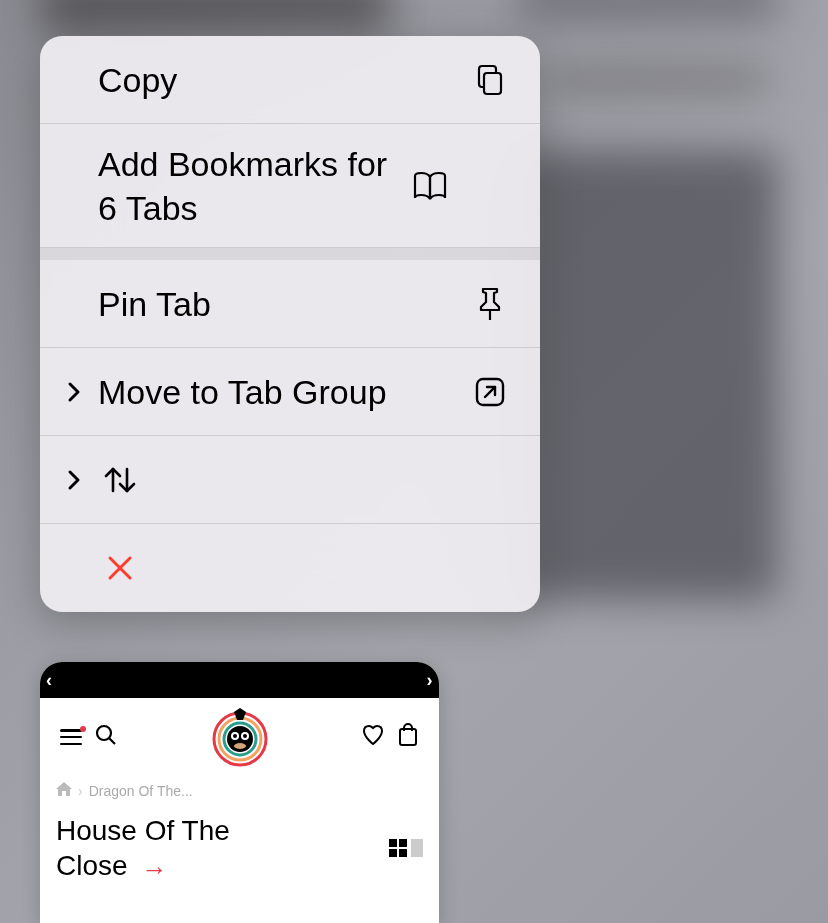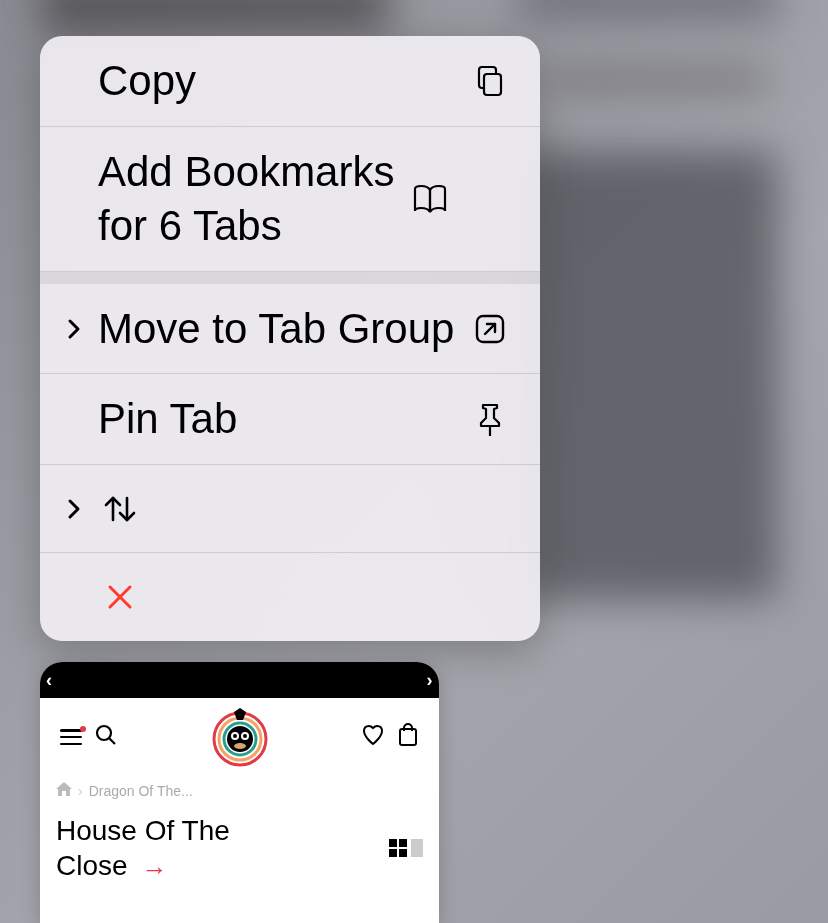--- a/index.html
+++ b/index.html
@@ -68,21 +68,21 @@
       width: 32px;
       display: flex;
       align-items: center;
       justify-content: flex-start;
       flex-shrink: 0;
       margin-left: -4px;
     }
     
     .menu-label {
       flex: 1;
-      font-size: 42px;
+      font-size: 34px;
       font-weight: 400;
       color: #000;
       line-height: 1.3;
       padding: 18px 0;
     }
     
     .menu-label.multiline {
       max-width: 310px;
     }
     
@@ -247,42 +247,42 @@
       <svg width="38" height="38" viewBox="0 0 38 38" fill="none" stroke="#000" stroke-width="2.2">
         <path d="M4 9 C4 7 6 6 10 6 C15 6 18 8 19 10 V32 C18 30 15 28 10 28 C6 28 4 29 4 31 Z"></path>
         <path d="M34 9 C34 7 32 6 28 6 C23 6 20 8 19 10 V32 C20 30 23 28 28 28 C32 28 34 29 34 31 Z"></path>
       </svg>
     </div>
   </div>
 
   <div class="menu-group-divider"></div>
 
   <div class="menu-item">
+    <div class="menu-chevron"></div>
+    <div class="menu-label">Pin Tab</div>
+    <div class="menu-icon">
+      <svg width="34" height="38" viewBox="0 0 34 38" fill="none" stroke="#000" stroke-width="2.2" stroke-linejoin="round">
+        <path d="M10 4 H24 V7 L21 8 V17 L26 22 V25 H8 V22 L13 17 V8 L10 7 Z"></path>
+        <line x1="17" y1="25" x2="17" y2="35"></line>
+      </svg>
+    </div>
+  </div>
+
+  <div class="menu-item">
     <div class="menu-chevron">
       <svg width="16" height="24" viewBox="0 0 16 24" fill="none" stroke="#000" stroke-width="3" stroke-linecap="round" stroke-linejoin="round">
         <polyline points="4,4 12,12 4,20"></polyline>
       </svg>
     </div>
     <div class="menu-label">Move to Tab Group</div>
     <div class="menu-icon">
       <svg width="34" height="34" viewBox="0 0 34 34" fill="none" stroke="#000" stroke-width="2.4" stroke-linecap="round" stroke-linejoin="round">
         <rect x="4" y="4" width="26" height="26" rx="6"></rect>
         <line x1="12" y1="22" x2="22" y2="12"></line>
         <polyline points="14,12 22,12 22,20"></polyline>
-      </svg>
-    </div>
-  </div>
-
-  <div class="menu-item">
-    <div class="menu-chevron"></div>
-    <div class="menu-label">Pin Tab</div>
-    <div class="menu-icon">
-      <svg width="34" height="38" viewBox="0 0 34 38" fill="none" stroke="#000" stroke-width="2.2" stroke-linejoin="round">
-        <path d="M10 4 H24 V7 L21 8 V17 L26 22 V25 H8 V22 L13 17 V8 L10 7 Z"></path>
-        <line x1="17" y1="25" x2="17" y2="35"></line>
       </svg>
     </div>
   </div>
 
   <div class="menu-item">
     <div class="menu-chevron">
       <svg width="16" height="24" viewBox="0 0 16 24" fill="none" stroke="#000" stroke-width="3" stroke-linecap="round" stroke-linejoin="round">
         <polyline points="4,4 12,12 4,20"></polyline>
       </svg>
     </div>

